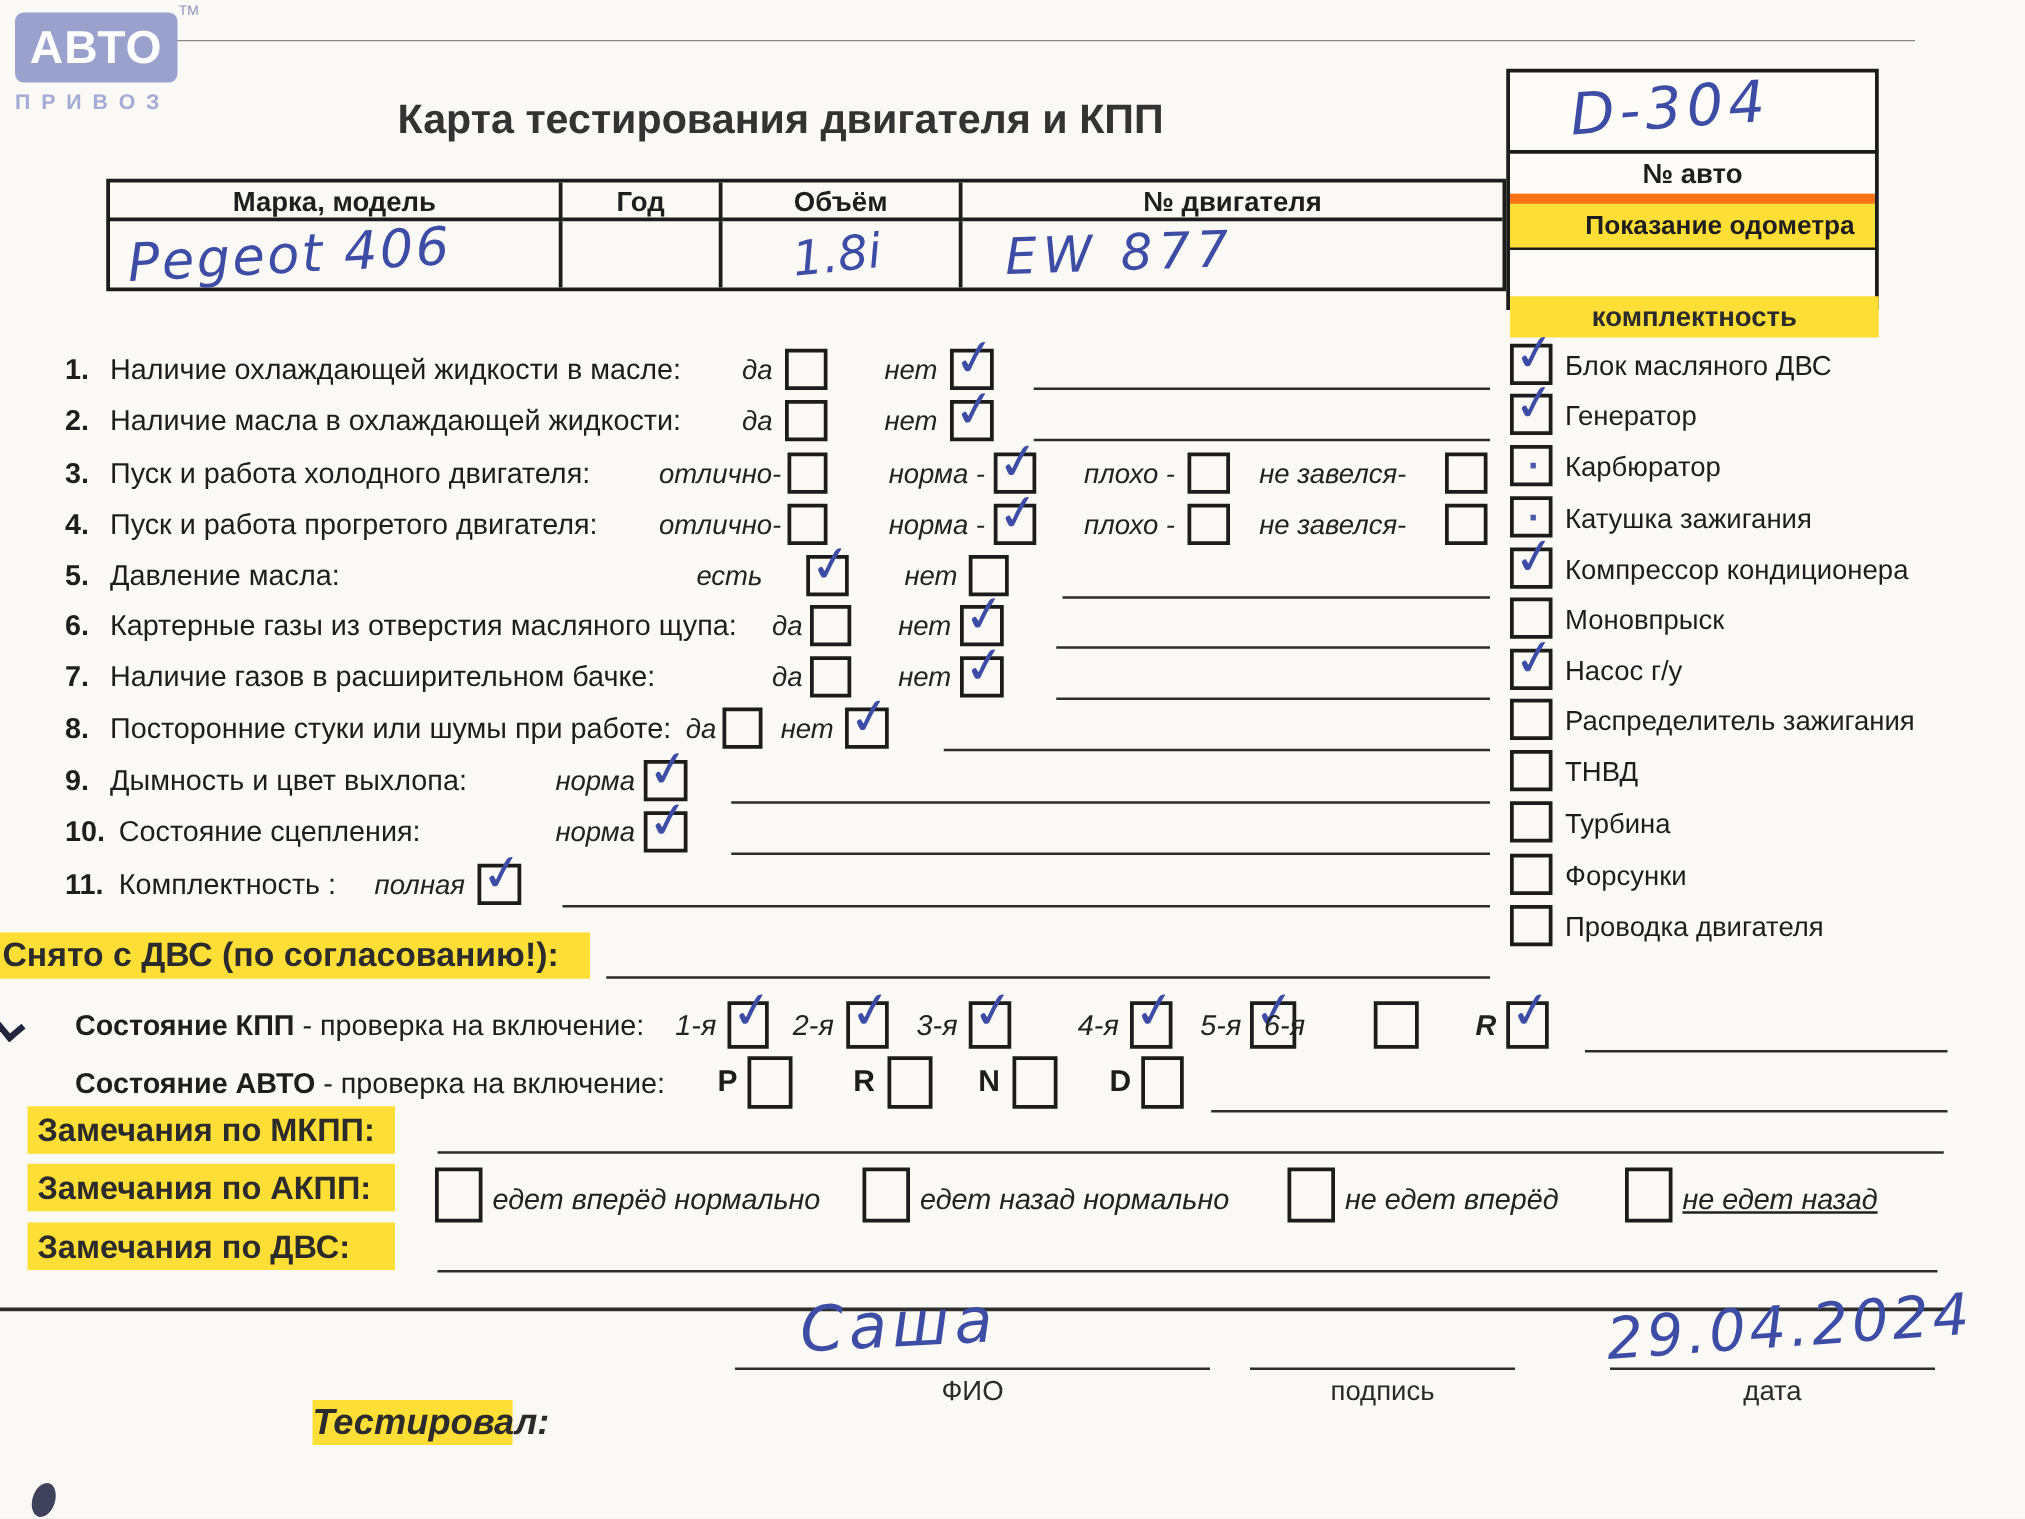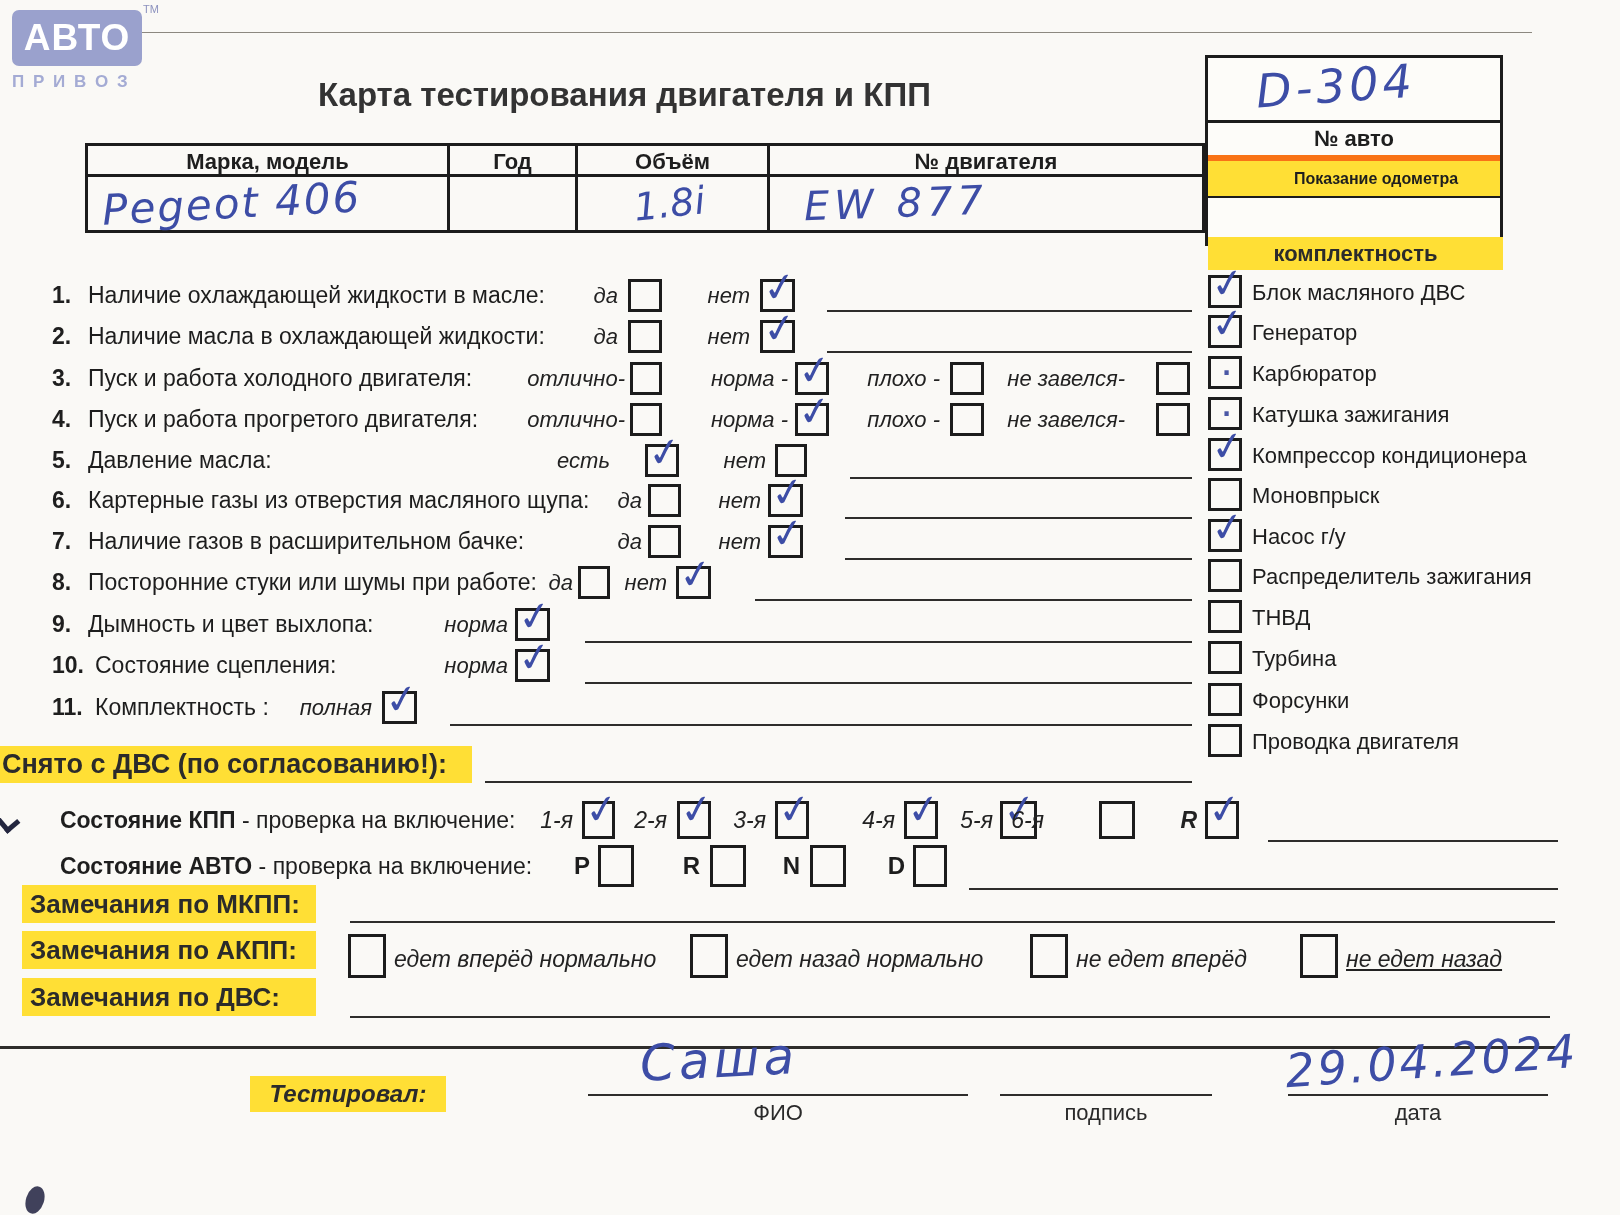--- a/index.html
+++ b/index.html
@@ -52,21 +52,21 @@
     <div class="abs b" style="left:0;top:64px;width:134px;font-size:17px;color:#a4abd4;letter-spacing:2px;white-space:nowrap;">П Р И В О З</div>
   </div>
 
   <div class="abs b" style="left:318px;top:76px;font-size:33px;color:#333;">Карта тестирования двигателя  и КПП</div>
 
   <div class="autobox">
     <div style="height:62px;position:relative;">
       <span class="hw" style="left:48px;top:5px;font-size:46px;letter-spacing:4px;transform:rotate(-4deg);">D-304</span>
     </div>
     <div class="ctr b" style="height:32px;line-height:32px;font-size:22px;border-top:3px solid #1c1c1c;">№ авто</div>
-    <div class="ctr b hl" style="height:35px;line-height:35px;font-size:16px;border-top:6px solid #f97316;border-bottom:2px solid #1c1c1c;padding-left:44px;">Показание одометра</div>
+    <div class="ctr b hl" style="height:35px;line-height:35px;font-size:21px;border-top:8px solid #f97316;border-bottom:2px solid #1c1c1c;padding-left:44px;">Показание одометра</div>
     <div style="height:45px;"></div>
   </div>
 
   <div class="vt">
     <div class="vt-row vt-head">
       <div class="vt-cell" style="width:362px;">Марка, модель</div>
       <div class="vt-cell" style="width:128px;">Год</div>
       <div class="vt-cell" style="width:192px;">Объём</div>
       <div class="vt-cell" style="width:432px;">№ двигателя</div>
     </div>
@@ -287,21 +287,21 @@
   <span class="cb" style="left:1030px;top:934px;width:38px;height:44px;"></span>
   <span class="opt" style="left:1076px;top:944px;font-size:23px;">не едет вперёд</span>
   <span class="cb" style="left:1300px;top:934px;width:38px;height:44px;"></span>
   <span class="opt" style="left:1346px;top:944px;font-size:23px;text-decoration:underline;">не едет назад</span>
 
   <div class="band" style="left:22px;top:978px;width:294px;height:38px;line-height:38px;font-size:26px;padding-left:8px;box-sizing:border-box;">Замечания по ДВС:</div>
   <div class="ln" style="left:350px;top:1016px;width:1200px;"></div>
 
   <div class="ln" style="left:0px;top:1046px;width:1557px;height:3px;"></div>
 
-  <div class="band it ctr" style="left:250px;top:1076px;width:196px;height:36px;line-height:36px;font-size:24px;">Тестировал:</div>
+  <div class="band it ctr" style="left:250px;top:1120px;width:160px;height:36px;line-height:36px;font-size:29px;">Тестировал:</div>
   <span class="hw" style="left:640px;top:1035px;font-size:50px;letter-spacing:4px;transform:rotate(-3deg);">Саша</span>
   <div class="ln" style="left:588px;top:1094px;width:380px;"></div>
   <div class="sublabel" style="left:588px;top:1100px;width:380px;">ФИО</div>
   <div class="ln" style="left:1000px;top:1094px;width:212px;"></div>
   <div class="sublabel" style="left:1000px;top:1100px;width:212px;">подпись</div>
   <span class="hw" style="left:1285px;top:1038px;font-size:46px;letter-spacing:3px;transform:rotate(-4deg);">29.04.2024</span>
   <div class="ln" style="left:1288px;top:1094px;width:260px;"></div>
   <div class="sublabel" style="left:1288px;top:1100px;width:260px;">дата</div>
 
   <span class="abs" style="left:-2px;top:808px;width:12px;height:18px;border-left:5px solid #23263f;border-bottom:5px solid #23263f;transform:rotate(-40deg);"></span>

